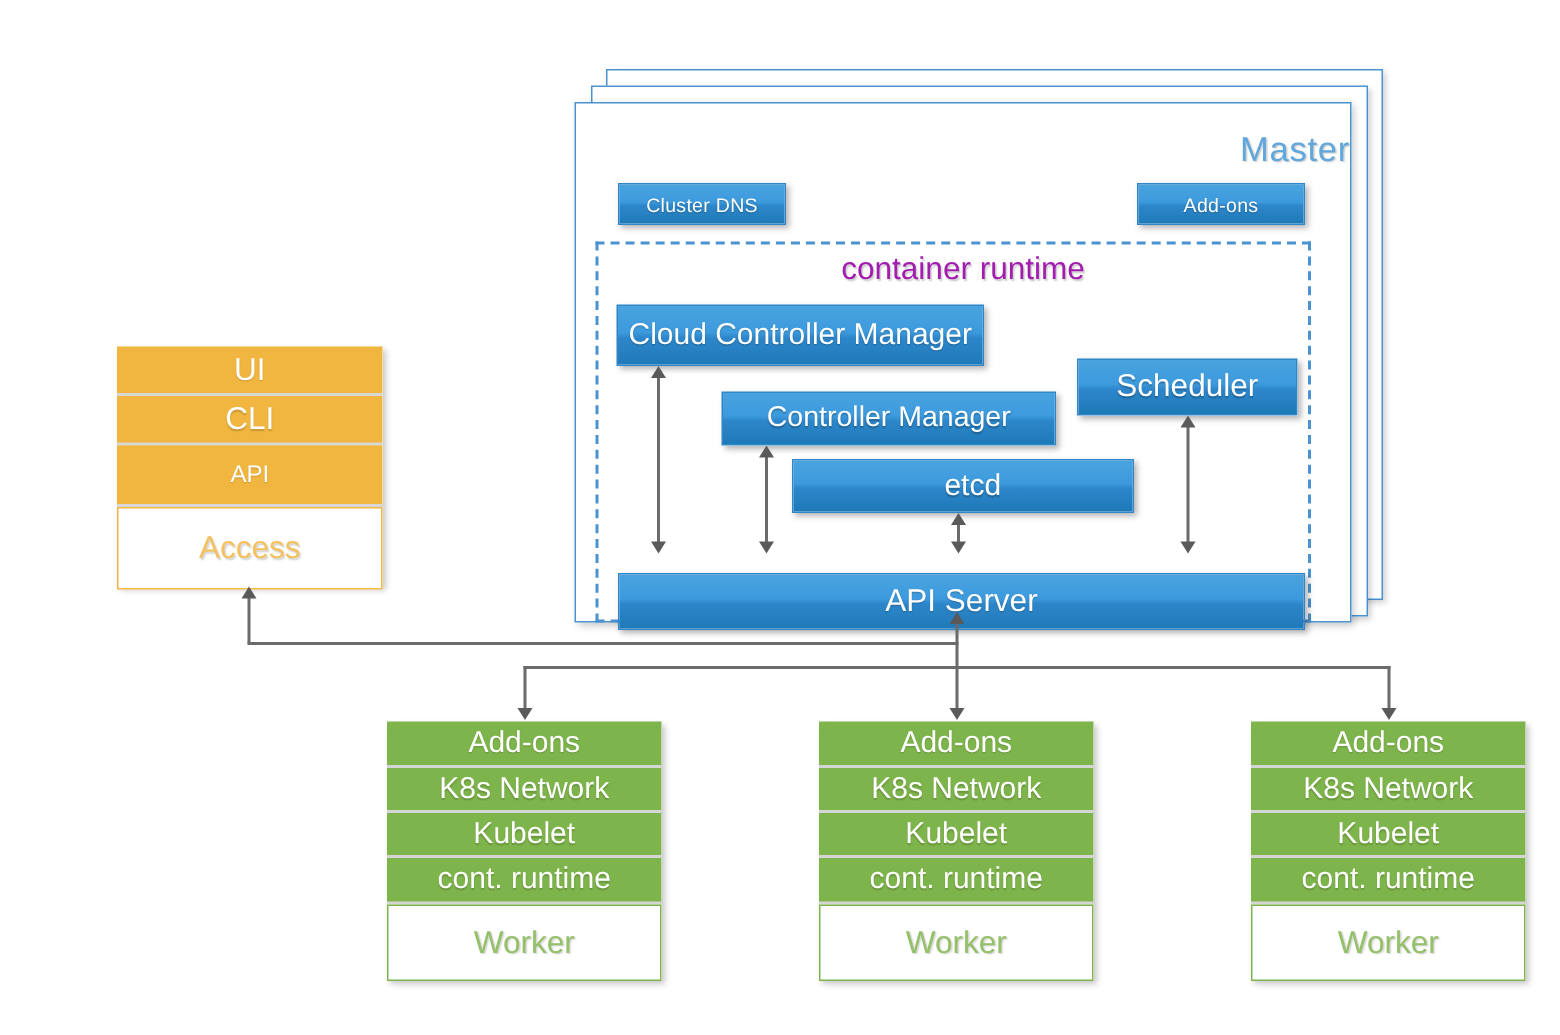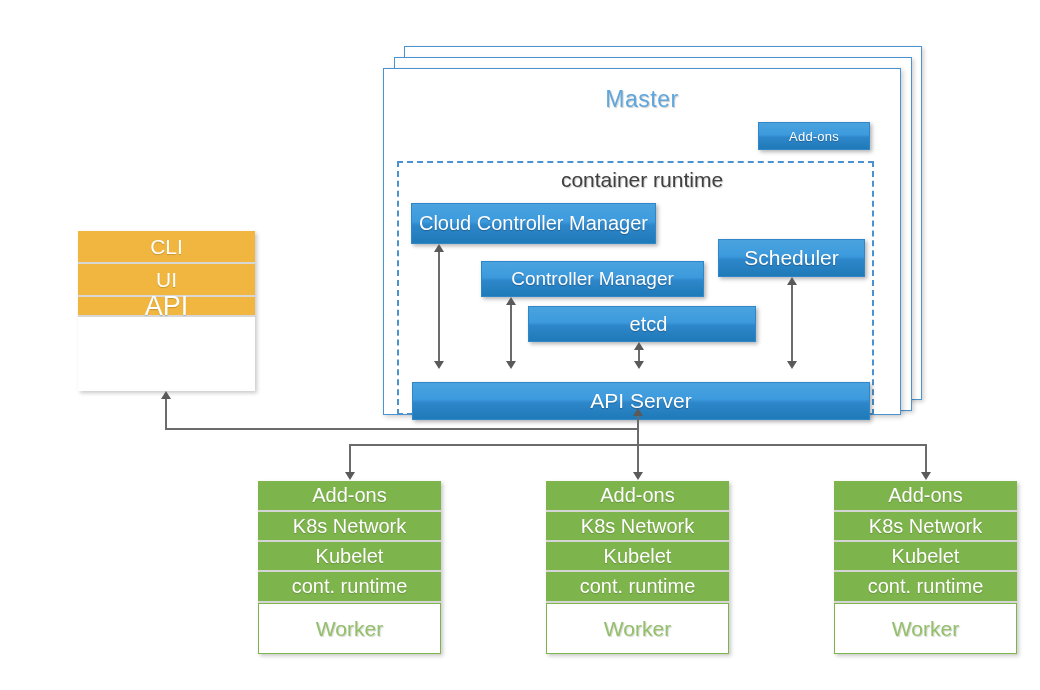--- a/index.html
+++ b/index.html
@@ -13,32 +13,32 @@
   
   .stack-card{
     position:absolute;background:#ffffff;border:1px solid #4a93d0;
     box-shadow:2px 2px 4px rgba(0,0,0,.18);
   }
   .master-panel{
     position:absolute;background:#ffffff;border:1px solid #4a93d0;
     box-shadow:2px 2px 5px rgba(0,0,0,.2);
   }
   .master-title{
-    position:absolute;width:100%;text-align:center;
+    position:absolute;width:100%;text-align:right;
     color:#5fa7dd;font-size:23px;letter-spacing:.5px;
     text-shadow:1px 1px 1px rgba(160,160,160,.55);
   }
 
   
   .dashed-box{
     position:absolute;border:2px dashed #4a93d0;background:transparent;
   }
   .runtime-title{
     position:absolute;width:100%;text-align:center;
-    color:#404040;font-size:21px;
+    color:#a21caf;font-size:21px;
     text-shadow:1px 1px 1px rgba(160,160,160,.55);
   }
 
   
   .bbox{
     position:absolute;
     background:linear-gradient(to bottom,#4aa3de 0%,#3c9add 45%,#2d86c9 55%,#1f7ab8 100%);
     border:1px solid #2f87c9;
     color:#ffffff;display:flex;align-items:center;justify-content:center;
     box-shadow:2px 2px 4px rgba(0,0,0,.3);
@@ -98,20 +98,21 @@
 
 <div id="canvas">
 
   <div class="stack-card" style="left:404px;top:46px;width:516px;height:352px;"></div>
   <div class="stack-card" style="left:394px;top:57px;width:516px;height:352px;"></div>
 
   <div class="master-panel" style="left:383px;top:68px;width:516px;height:345px;">
 
     <div class="master-title" style="left:0;top:17px;">Master</div>
 
+    <div class="chip" style="left:28px;top:53px;width:112px;height:28px;">Cluster DNS</div>
 
     <div class="chip" style="left:374px;top:53px;width:112px;height:28px;">Add-ons</div>
 
     <div class="dashed-box" style="left:13px;top:92px;width:473px;height:250px;"></div>
 
     <div class="runtime-title" style="left:0;top:99px;">container runtime</div>
 
     <div class="bbox" style="left:27px;top:134px;width:245px;height:41px;font-size:20px;">Cloud Controller Manager</div>
 
     <div class="bbox" style="left:97px;top:192px;width:223px;height:36px;font-size:19px;">Controller Manager</div>
@@ -133,23 +134,24 @@
     <div class="conn vline" style="left:254px;top:276px;height:21px;"></div>
     <div class="arrow-up" style="left:250px;top:273px;"></div>
     <div class="arrow-down" style="left:250px;top:292px;"></div>
 
     <div class="conn vline" style="left:407px;top:211px;height:86px;"></div>
     <div class="arrow-up" style="left:403px;top:208px;"></div>
     <div class="arrow-down" style="left:403px;top:292px;"></div>
   </div>
 
   <div class="stack orange-wrap" style="left:78px;top:231px;width:177px;height:160px;">
+    <div class="stack-row orange-row" style="height:33px;font-size:21px;">UI</div>
     <div class="stack-row orange-row" style="height:33px;font-size:21px;">CLI</div>
-    <div class="stack-row orange-row" style="height:33px;font-size:21px;">UI</div>
-    <div class="stack-row orange-row" style="height:20px;font-size:27px;">API</div>
+    <div class="stack-row orange-row" style="height:41px;font-size:16px;">API</div>
+    <div class="orange-foot" style="height:55px;font-size:21px;">Access</div>
   </div>
 
   <div class="stack green-wrap" style="left:258px;top:481px;width:183px;height:173px;">
     <div class="stack-row green-row" style="height:31px;font-size:20px;">Add-ons</div>
     <div class="stack-row green-row" style="height:30px;font-size:20px;">K8s Network</div>
     <div class="stack-row green-row" style="height:30px;font-size:20px;">Kubelet</div>
     <div class="stack-row green-row" style="height:31px;font-size:20px;">cont. runtime</div>
     <div class="green-foot" style="height:51px;font-size:21px;">Worker</div>
   </div>
 

